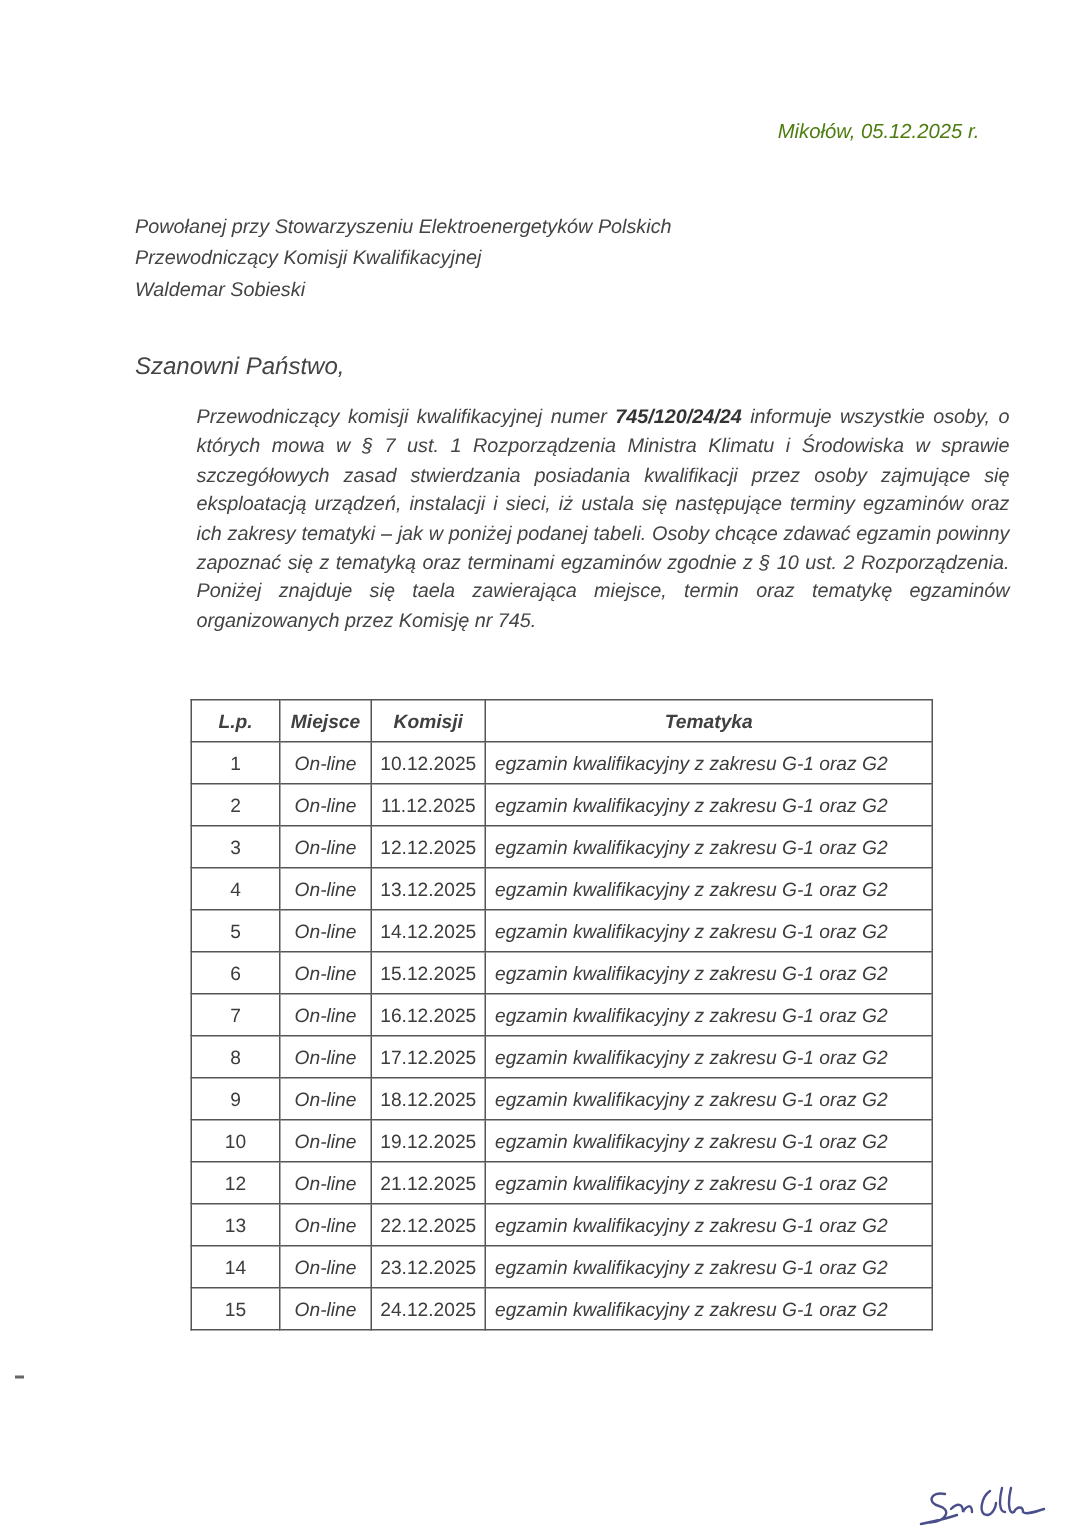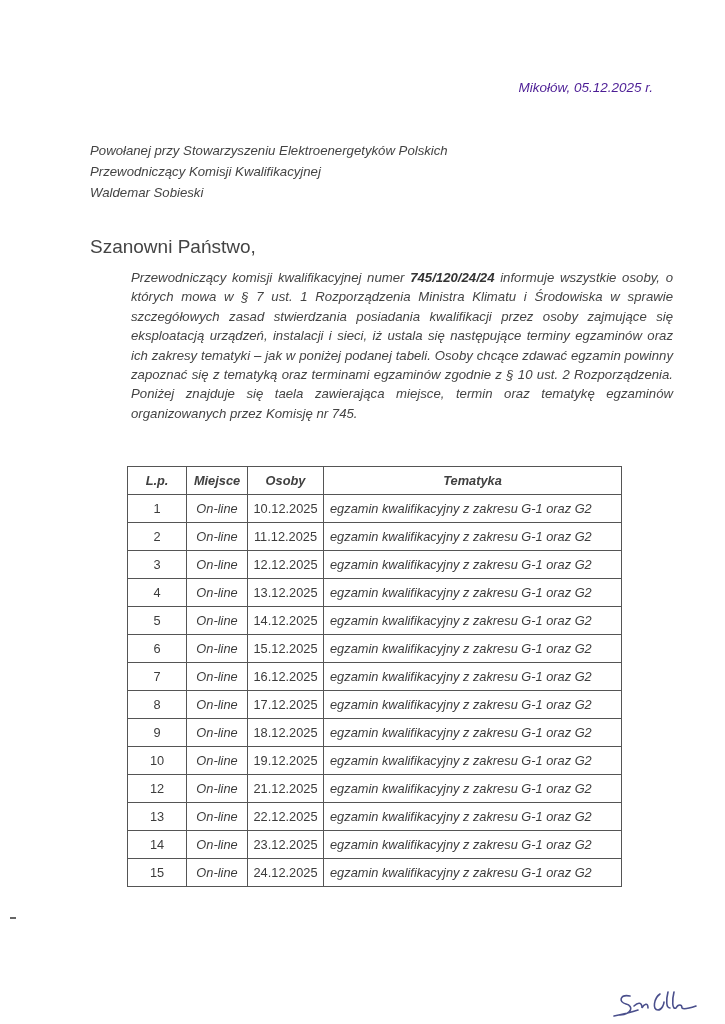--- a/index.html
+++ b/index.html
@@ -1,27 +1,27 @@
 <!DOCTYPE html>
 <html><head>
 <meta charset="utf-8">
 <style>
   html, body { margin:0; padding:0; }
   body {
     width:725px; height:1024px; background:#ffffff; position:relative; overflow:hidden;
     font-family: "Liberation Sans", "DejaVu Sans", sans-serif; color:#3a3a3a;
   }
   .date {
-    position:absolute; top:80px; right:72px; font-size:13.5px; font-style:italic; color:#4c1d95;
+    position:absolute; top:80px; right:72px; font-size:13.5px; font-style:italic; color:#4d7c0f;
   }
   .addressee {
     position:absolute; top:140px; left:90px; font-size:13.2px; font-style:italic; line-height:21px; color:#444;
   }
   .greeting {
-    position:absolute; top:236px; left:90px; font-size:19px; color:#444;
+    position:absolute; top:236px; left:90px; font-size:16px; font-style:italic; color:#444;
   }
   .body-text {
     position:absolute; top:268px; left:90px; width:542px; font-size:13.2px; font-style:italic;
     line-height:19.4px; text-align:justify; color:#444;margin-left:41px;
   }
   .body-text b { font-weight:bold; color:#333; }
   table.exams {
     position:absolute; top:466px; left:127px; border-collapse:collapse;
     font-size:12.8px; color:#3c3c3c;
   }
@@ -49,21 +49,21 @@
 
 <div class="greeting">Szanowni Państwo,</div>
 
 <div class="body-text"><span>Przewodniczący komisji kwalifikacyjnej numer </span><b>745/120/24/24</b><span> informuje wszystkie osoby, o których mowa w § 7 ust. 1 Rozporządzenia Ministra Klimatu i Środowiska w sprawie szczegółowych zasad stwierdzania posiadania kwalifikacji przez osoby zajmujące się eksploatacją urządzeń, instalacji i sieci, iż ustala się następujące terminy egzaminów oraz ich zakresy tematyki – jak w poniżej podanej tabeli. Osoby chcące zdawać egzamin powinny zapoznać się z tematyką oraz terminami egzaminów zgodnie z § 10 ust. 2 Rozporządzenia. Poniżej znajduje się taela zawierająca miejsce, termin oraz tematykę egzaminów organizowanych przez Komisję nr 745.</span></div>
 
 <table class="exams">
   <thead>
     <tr>
       <th class="c-lp">L.p.</th>
       <th class="c-mj">Miejsce</th>
-      <th class="c-tm">Osoby</th>
+      <th class="c-tm">Komisji</th>
       <th class="c-tt" style="text-align:center;padding-left:4px !important">Tematyka</th>
     </tr>
   </thead>
   <tbody id="rows">
       <tr>
         <td class="c-lp">1</td>
         <td class="c-mj">On-line</td>
         <td class="c-tm">10.12.2025</td>
         <td class="c-tt">egzamin kwalifikacyjny z zakresu G-1 oraz G2</td>
       </tr>

